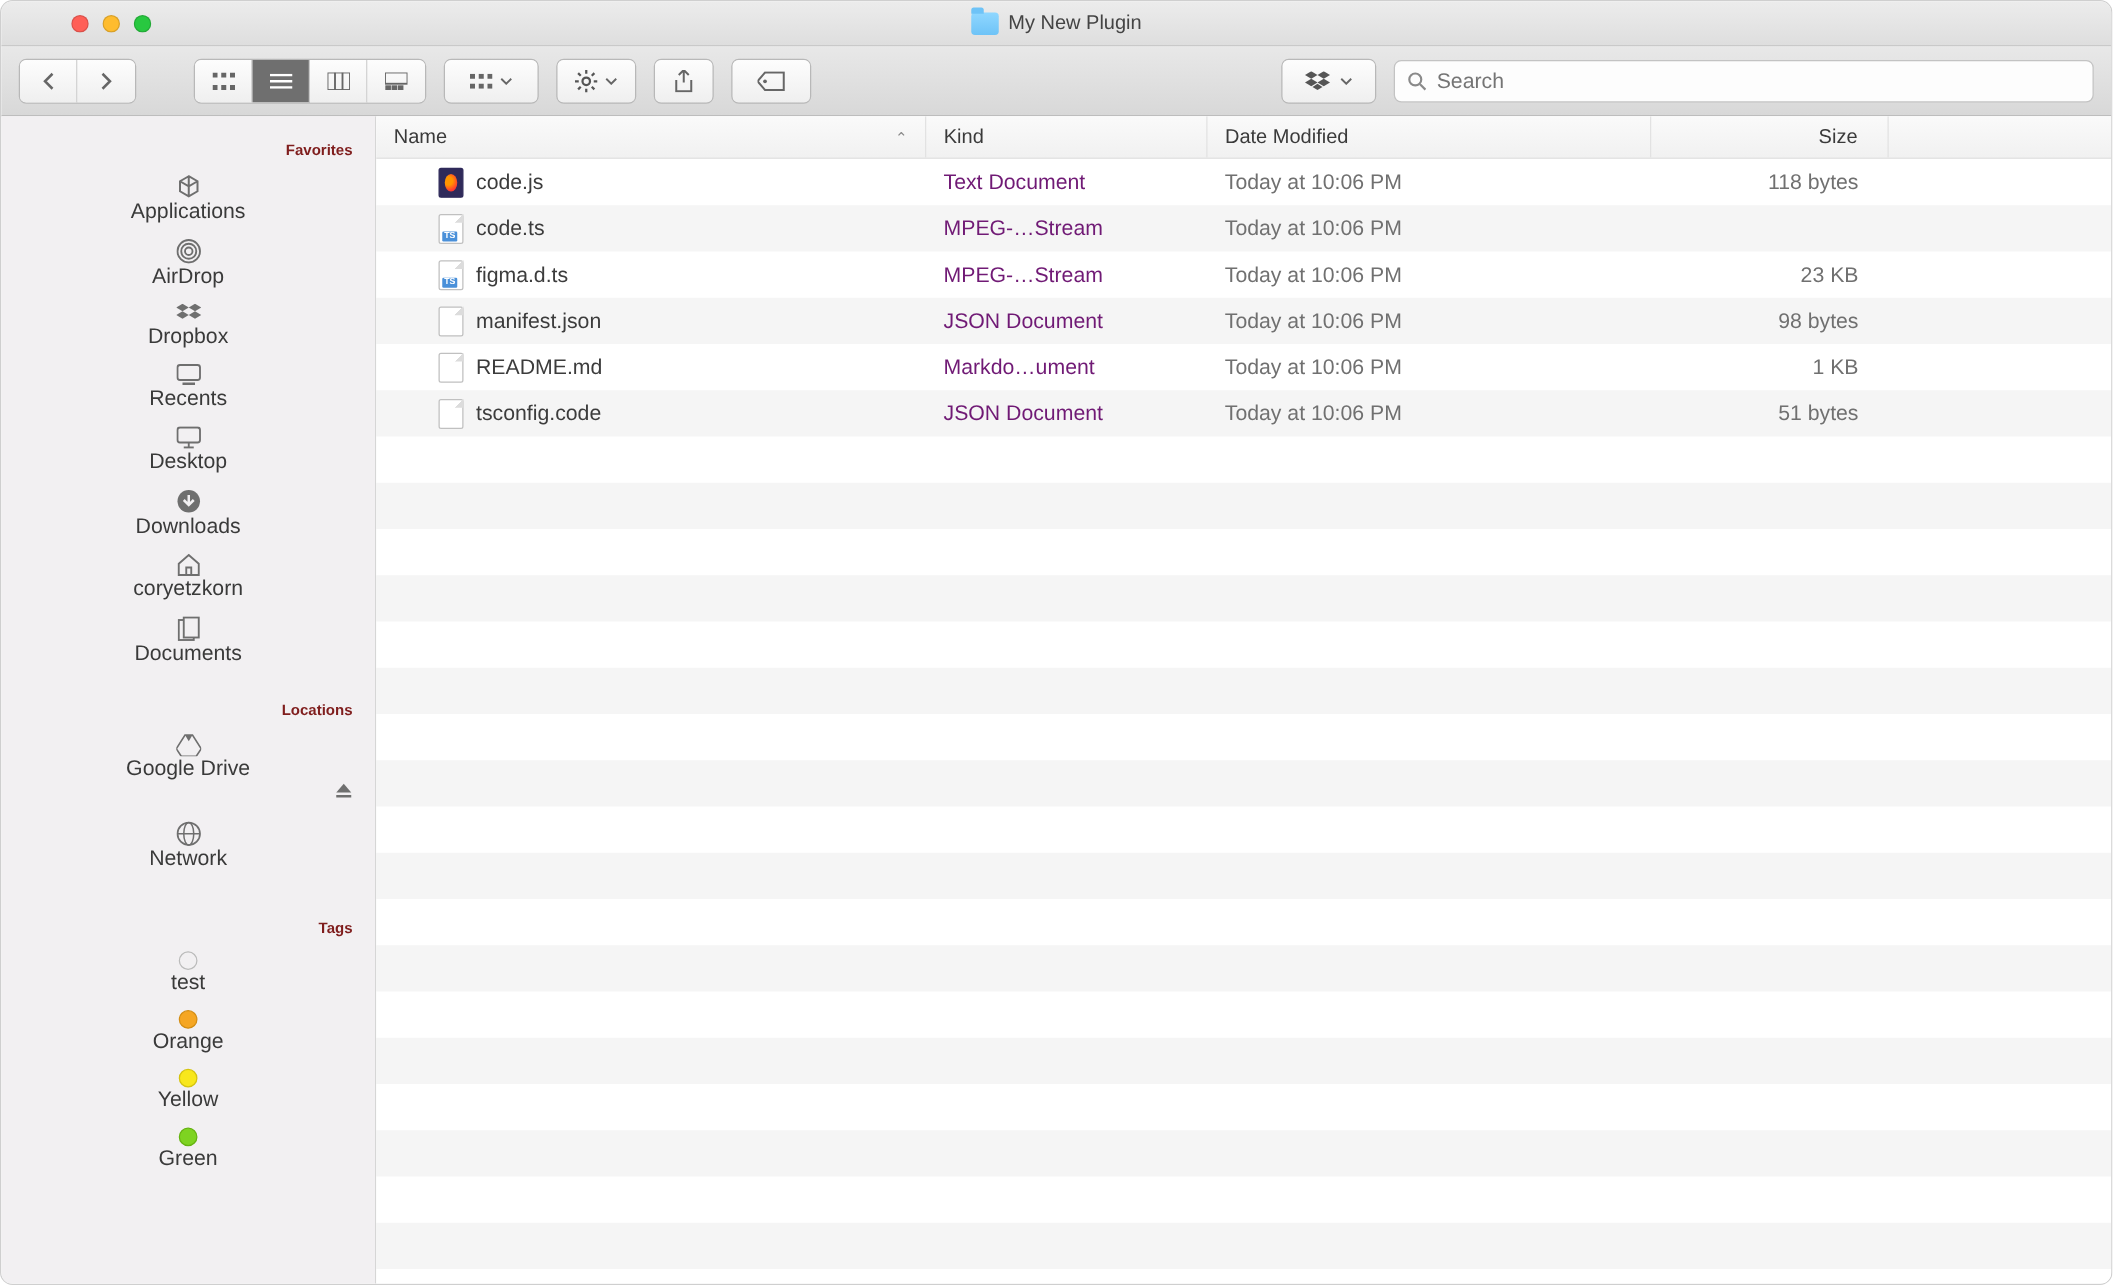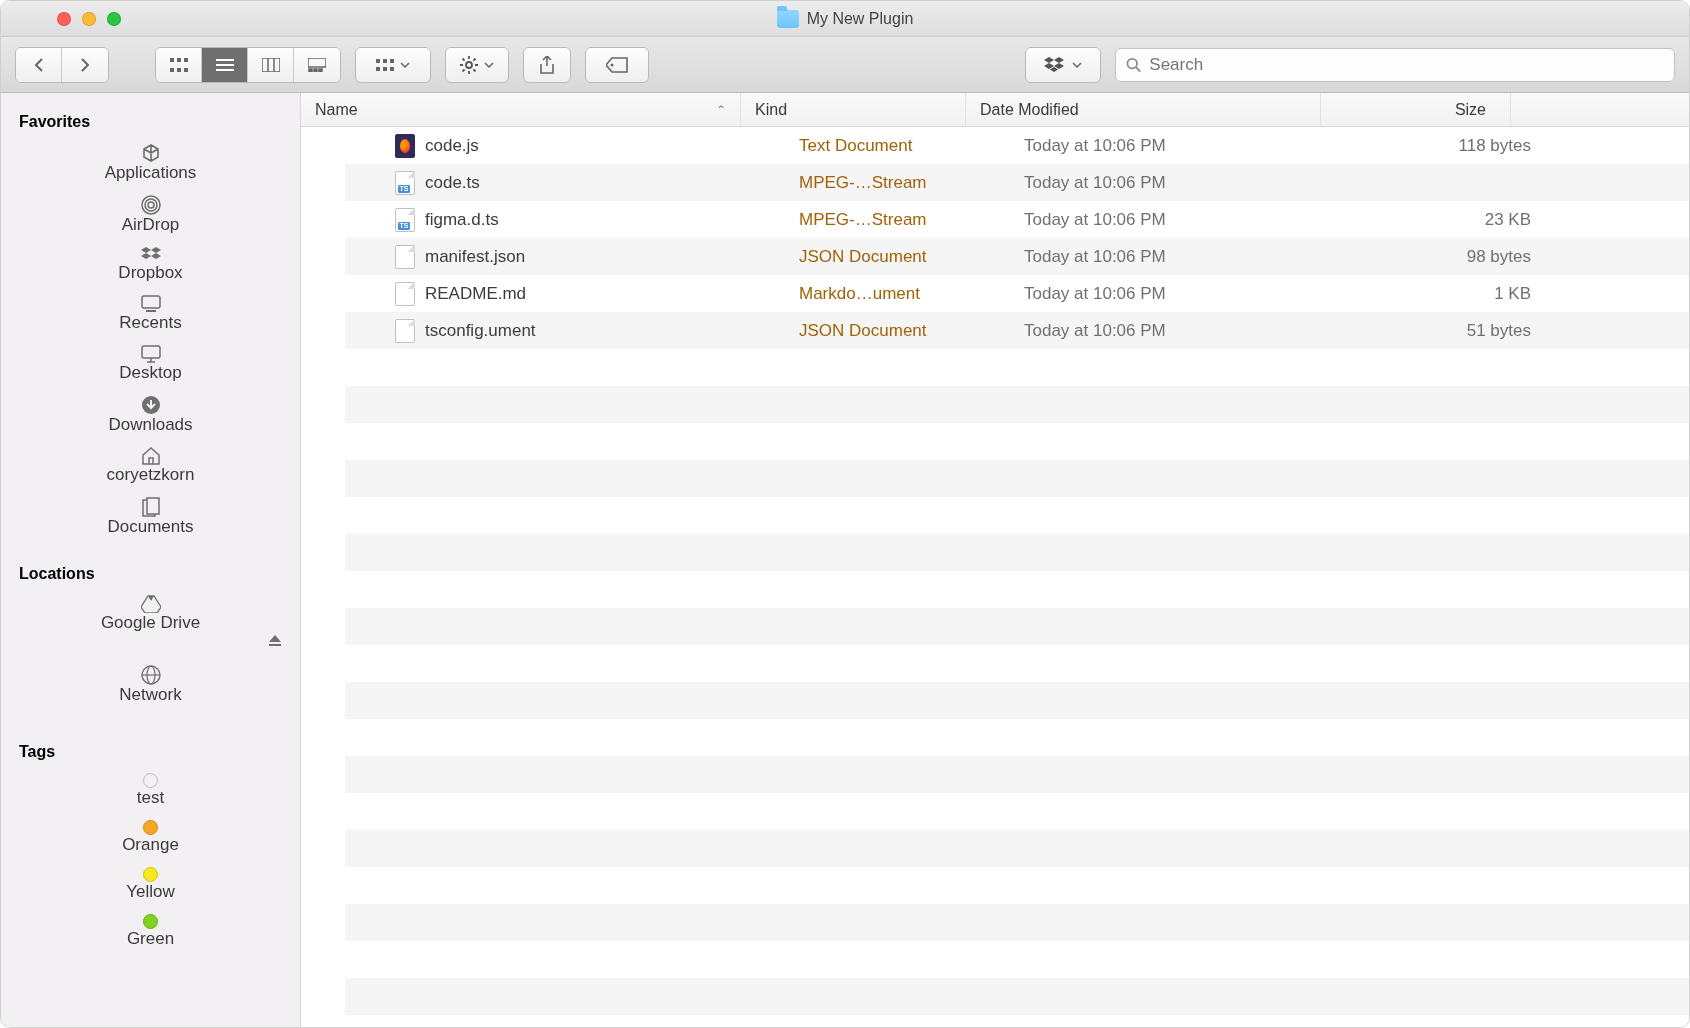--- a/index.html
+++ b/index.html
@@ -133,24 +133,25 @@
     }
     
     .sidebar {
       width: 300px;
       background: #f2f0f2;
       border-right: 1px solid #d6d6d6;
       padding: 12px 0;
       overflow-y: auto;
     }
     .sb-section-title {
-      font-size: 16px;
-      color: #000000;
+      font-size: 12px;
+      color: #7f1d1d;
       font-weight: 600;
       padding: 8px 18px 6px;
+      text-align: right;
     }
     .sb-item {
       display: flex;
       align-items: center;
       padding: 6px 18px;
       font-size: 17px;
       color: #3a3a3a;
       cursor: default;
       flex-direction: column;
     }
@@ -210,30 +211,29 @@
     .rows {
       flex: 1;
       overflow-y: auto;
     }
     .row {
       display: flex;
       height: 37px;
       align-items: stretch;
       font-size: 17px;
       color: #3c3c3c;
-      margin-left: 44px;
     }
     .row:nth-child(even) { background: #f5f5f5; }
     .row .cell {
       display: flex;
       align-items: center;
       padding: 0 14px;
     }
     .cell.cn { flex: 0 0 440px; gap: 10px; padding-left: 50px; }
-    .cell.ck { flex: 0 0 225px; color: #a16207; white-space: nowrap; overflow: hidden; text-overflow: ellipsis; }
+    .cell.ck { flex: 0 0 225px; color: #701a75; white-space: nowrap; overflow: hidden; text-overflow: ellipsis; }
     .cell.cd { flex: 0 0 355px; color: #707070; }
     .cell.cs { flex: 0 0 190px; justify-content: flex-end; color: #707070; padding-right: 24px; }
     .cell.ce { flex: 1; }
     .file-icon {
       width: 20px; height: 24px;
       background: #fff;
       border: 1px solid #c0c0c0;
       border-radius: 2px;
       position: relative;
     }
@@ -634,21 +634,21 @@
             <div class="cell ck">Markdo…ument</div>
             <div class="cell cd">Today at 10:06 PM</div>
             <div class="cell cs">1 KB</div>
             <div class="cell ce"></div>
           </div>
           <div class="row">
             <div class="cell cn">
               <span class="file-icon">
                 <span class="corner"></span>
               </span>
-              <span>tsconfig.ument</span>
+              <span>tsconfig.code</span>
             </div>
             <div class="cell ck">JSON Document</div>
             <div class="cell cd">Today at 10:06 PM</div>
             <div class="cell cs">51 bytes</div>
             <div class="cell ce"></div>
           </div>
           <div class="row"></div>
           <div class="row"></div>
           <div class="row"></div>
           <div class="row"></div>

